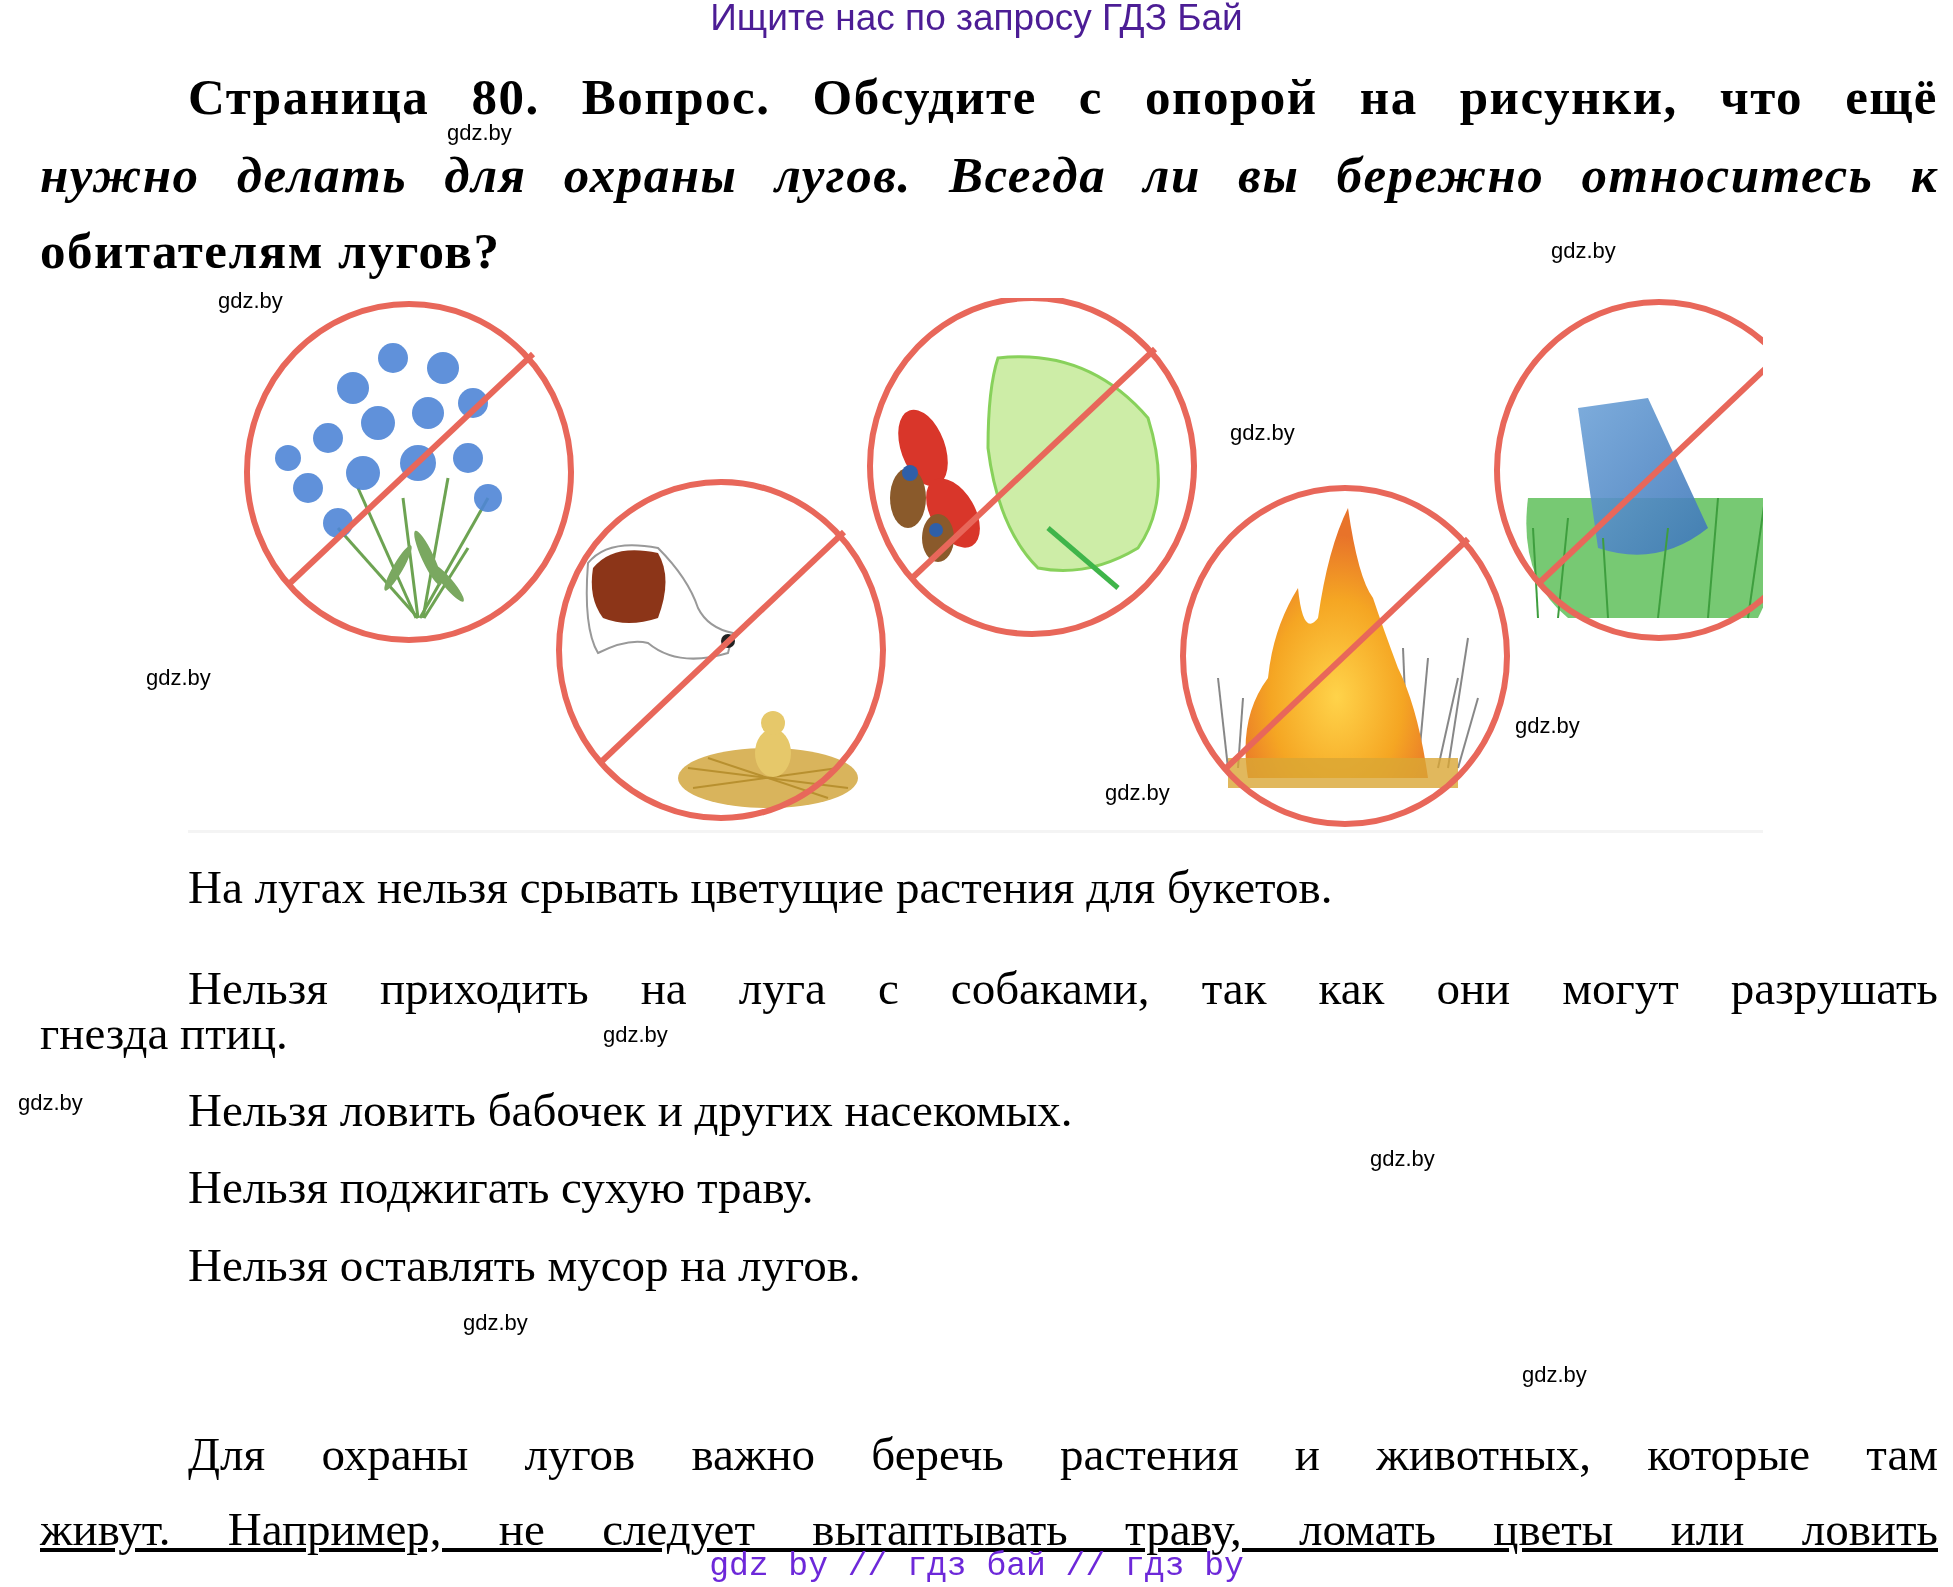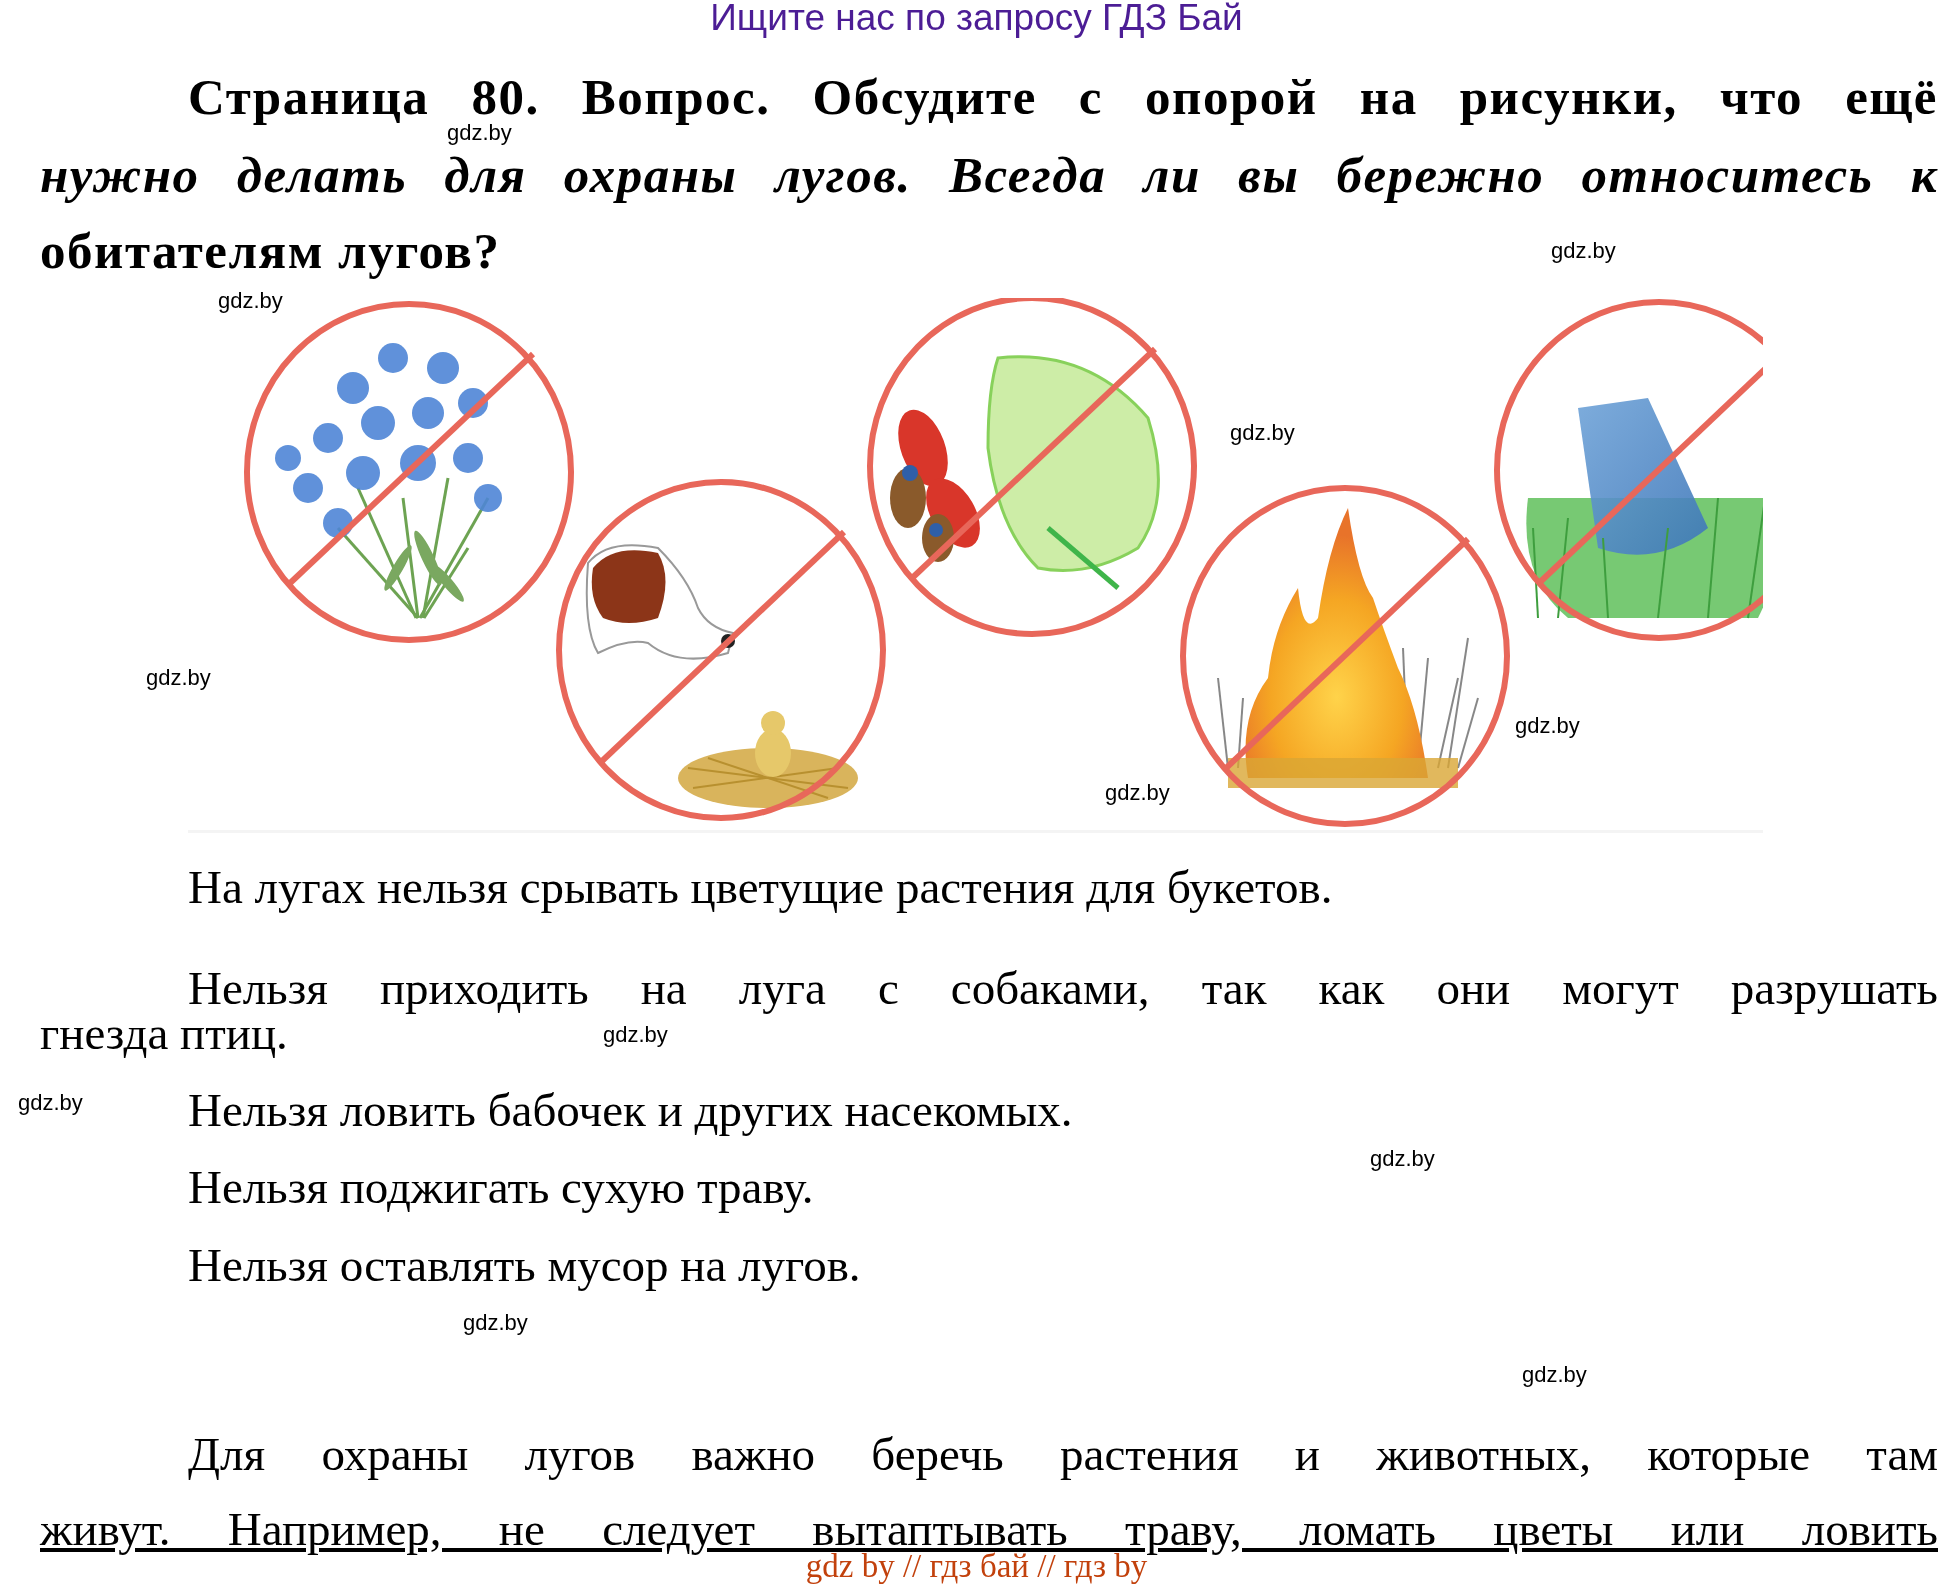--- a/index.html
+++ b/index.html
@@ -4,21 +4,21 @@
 <style>
   html, body { margin:0; padding:0; background:#ffffff; }
   body { width:1953px; height:1587px; position:relative; overflow:hidden; }
   .abs { position:absolute; white-space:nowrap; }
   .banner { left:0; width:1953px; top:0; text-align:center; font-family:"Liberation Sans", sans-serif; font-size:37px; color:#4c1d95; line-height:36px; }
   .title { font-family:"Liberation Serif", serif; font-weight:bold; font-size:51px; color:#000; letter-spacing:1.5px; }
   .title-line { position:absolute; left:40px; width:1898px; text-align:justify; text-align-last:justify; white-space:nowrap; }
   .body-text { font-family:"Liberation Serif", serif; font-size:47px; color:#000; }
   .just { position:absolute; left:40px; width:1898px; text-align:justify; text-align-last:justify; white-space:nowrap;margin-top:32px; }
   .wm { font-family:"Liberation Sans", sans-serif; font-size:22px; color:#000; }
-  .footer { left:0; width:1953px; text-align:center; font-family:Liberation Serif, serif; font-size:33px; color:#c2410c; }
+  .footer { left:0; width:1953px; text-align:center; font-family:Liberation Mono, monospace; font-size:33px; color:#6d28d9; }
   .illus { position:absolute; left:188px; top:298px; width:1575px; height:535px; }
   .illus-base { position:absolute; left:0; right:0; bottom:0; height:3px; background:#f4f4f4; }
 </style>
 </head>
 <body>
 
 <div class="abs banner" style="top:0px;">Ищите нас по запросу ГДЗ Бай</div>
 
 <div class="title">
   <div class="title-line" style="top:68px; left:188px; width:1750px;">Страница 80. Вопрос. Обсудите с опорой на рисунки, что ещё</div>

